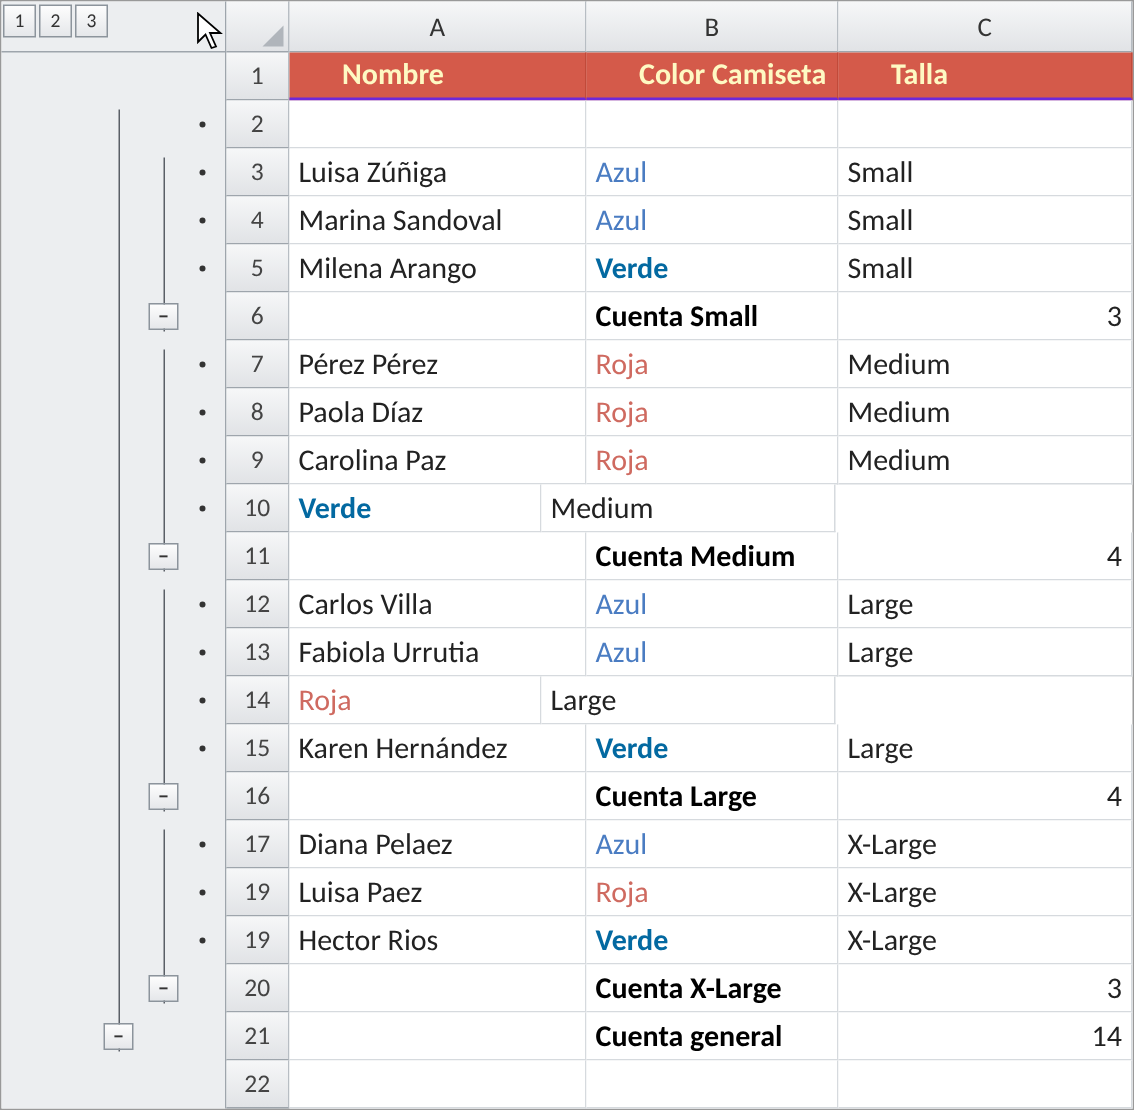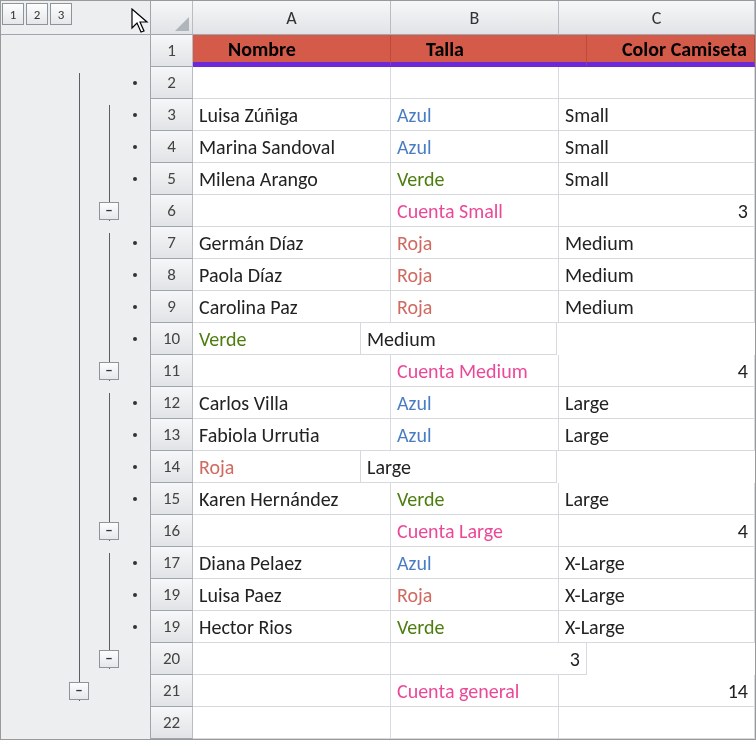--- a/index.html
+++ b/index.html
@@ -139,30 +139,30 @@
     padding: 0 6px;
     background: #fff;
     overflow: hidden;
     white-space: nowrap;
   }
   .cell.a { width: 198px; }
   .cell.b { width: 168px; }
   .cell.c { width: 196px; }
   .hdr {
     background: #d45a4a;
-    color: #000000;
+    color: #fef9c3;
     font-weight: bold;
     border-right: 1px solid #c04a3a;
-    border-bottom: 5px solid #6d28d9;
+    border-bottom: 2px solid #6d28d9;
     padding-left: 35px;
   }
   .c-azul  { color: #4a7cc2; text-align: right; }
-  .c-verde { color: #4d7c0f; }
+  .c-verde { color: #0369a1; font-weight: bold; }
   .c-roja  { color: #cf6a60; }
-  .c-sum   { color: #ec4899; font-weight: normal; }
+  .c-sum   { color: #000000; font-weight: bold; }
   .right   { justify-content: flex-end; }
 
   .cursor {
     position: absolute;
     pointer-events: none;
     z-index: 50;
     left: 130px;
     top: 7px;
   }
   .cursor svg { display: block; }
@@ -238,22 +238,22 @@
     <div class="col-headers">
       <div class="corner"></div>
       <div class="ch a">A</div>
       <div class="ch b">B</div>
       <div class="ch c">C</div>
     </div>
     <div id="rows-container">
         <div class="row">
           <div class="rh">1</div>
           <div class="cell a hdr">Nombre</div>
+          <div class="cell b hdr">Color Camiseta</div>
           <div class="cell c hdr">Talla</div>
-          <div class="cell b hdr">Color Camiseta</div>
         </div>
         <div class="row">
           <div class="rh">2</div>
           <div class="cell a"></div>
           <div class="cell b "></div>
           <div class="cell c"></div>
         </div>
         <div class="row">
           <div class="rh">3</div>
           <div class="cell a">Luisa Zúñiga</div>
@@ -273,21 +273,21 @@
           <div class="cell c">Small</div>
         </div>
         <div class="row">
           <div class="rh">6</div>
           <div class="cell a"></div>
           <div class="cell b c-sum">Cuenta Small</div>
           <div class="cell c right">3</div>
         </div>
         <div class="row">
           <div class="rh">7</div>
-          <div class="cell a">Germán Díaz</div>
+          <div class="cell a">Pérez Pérez</div>
           <div class="cell b c-roja">Roja</div>
           <div class="cell c">Medium</div>
         </div>
         <div class="row">
           <div class="rh">8</div>
           <div class="cell a">Paola Díaz</div>
           <div class="cell b c-roja">Roja</div>
           <div class="cell c">Medium</div>
         </div>
         <div class="row">
@@ -350,20 +350,21 @@
         </div>
         <div class="row">
           <div class="rh">19</div>
           <div class="cell a">Hector Rios</div>
           <div class="cell b c-verde">Verde</div>
           <div class="cell c">X-Large</div>
         </div>
         <div class="row">
           <div class="rh">20</div>
           <div class="cell a"></div>
+          <div class="cell b c-sum">Cuenta X-Large</div>
           <div class="cell c right">3</div>
         </div>
         <div class="row">
           <div class="rh">21</div>
           <div class="cell a"></div>
           <div class="cell b c-sum">Cuenta general</div>
           <div class="cell c right">14</div>
         </div>
         <div class="row">
           <div class="rh">22</div>

